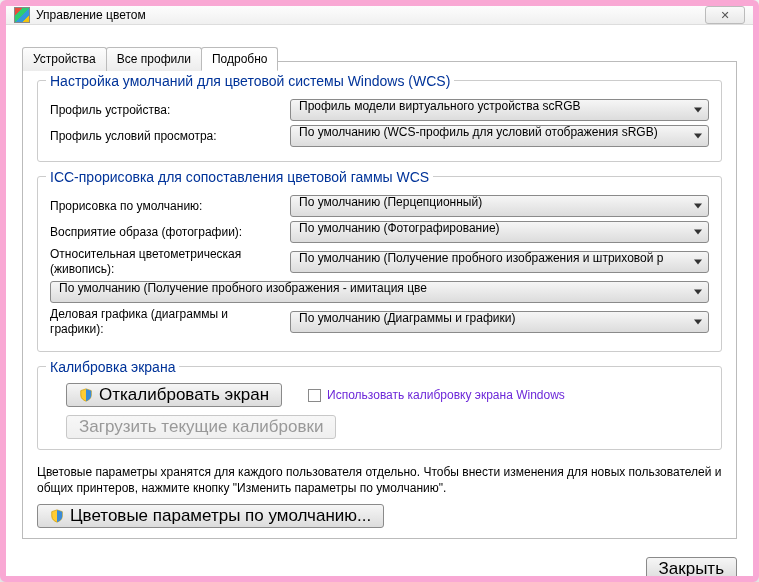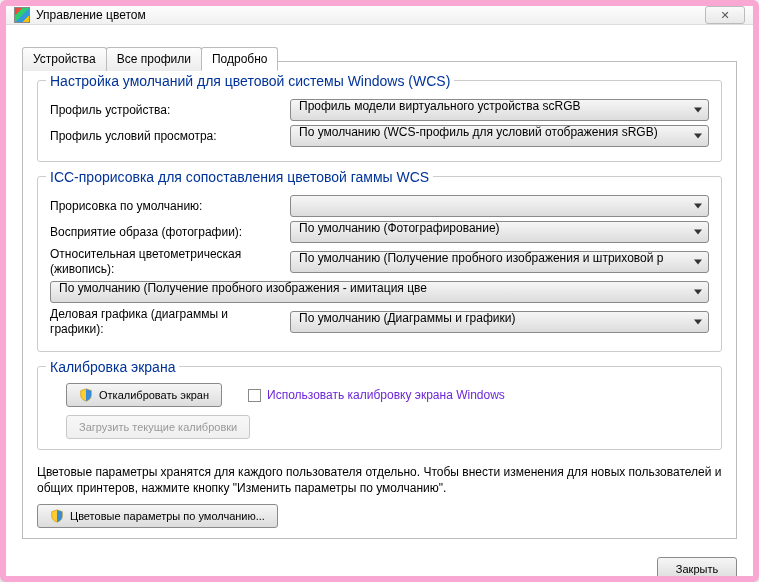--- a/index.html
+++ b/index.html
@@ -132,21 +132,21 @@
     height:24px;
     border:1px solid #8a8a8a;
     border-radius:3px;
     background:linear-gradient(#f6f6f6,#dcdcdc);
     padding:0 12px;
     display:inline-flex;
     align-items:center;
     gap:6px;
     cursor:default;
     font-family:inherit;
-    font-size:11px;
+    font-size:17px;
   }
   .btn.disabled {
     color:#999;
     background:linear-gradient(#f7f7f7,#efefef);
     border-color:#c8c8c8;
   }
   .shield {
     width:14px; height:14px;
     display:inline-block;
   }
@@ -219,20 +219,21 @@
           </div>
         </div>
       </div>
 
       <div class="gb">
         <span class="legend">ICC-прорисовка для сопоставления цветовой гаммы WCS</span>
 
         <div class="row">
           <div class="lbl">Прорисовка по умолчанию:</div>
           <div class="dd">
+            <span>По умолчанию (Перцепционный)</span>
             <span class="arrow"></span>
           </div>
         </div>
 
         <div class="row">
           <div class="lbl">Восприятие образа (фотографии):</div>
           <div class="dd">
             <span>По умолчанию (Фотографирование)</span>
             <span class="arrow"></span>
           </div>

